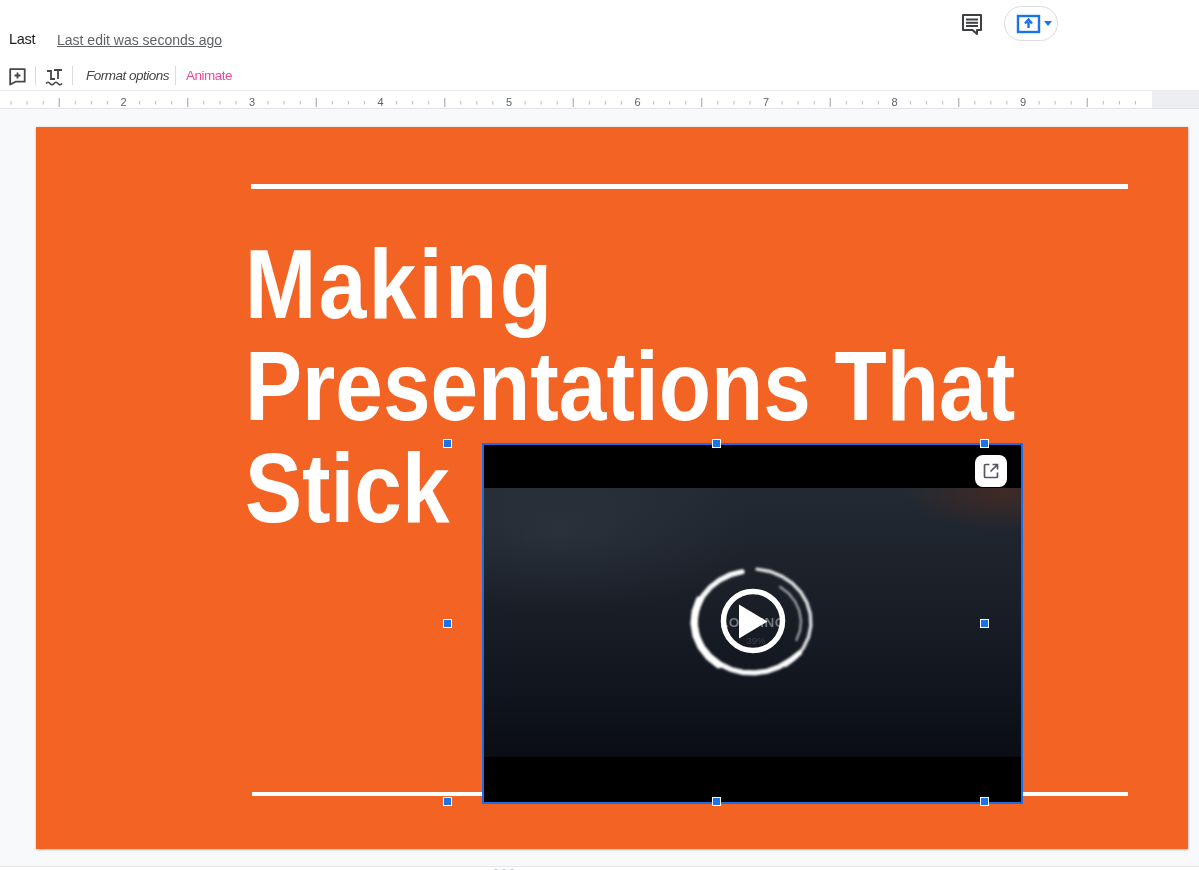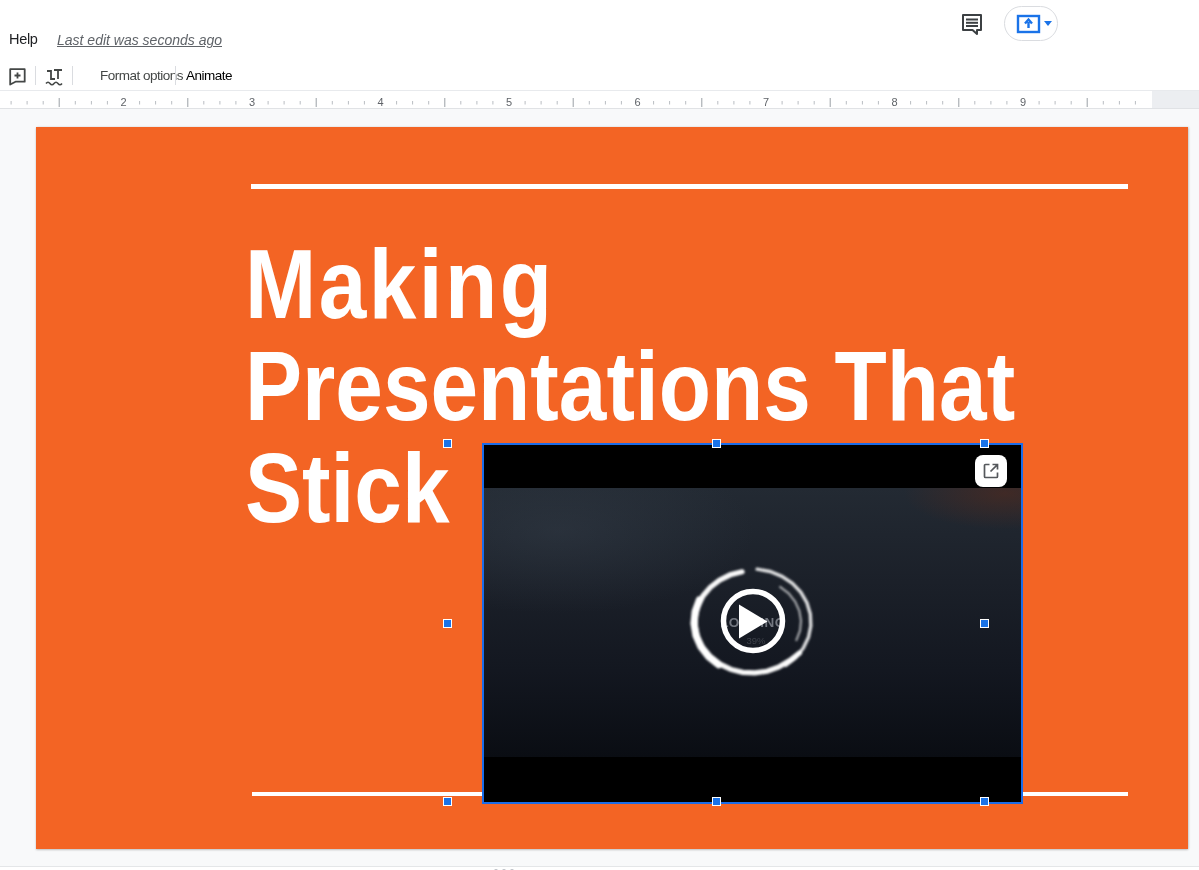--- a/index.html
+++ b/index.html
@@ -3,31 +3,31 @@
 <meta charset="utf-8">
 <style>
 * { margin:0; padding:0; box-sizing:border-box; }
 html,body { width:1199px; height:870px; overflow:hidden; background:#fff;
   font-family:"Liberation Sans", sans-serif; }
 .abs { position:absolute; }
 #page { position:relative; width:1199px; height:870px; }
 
 
 #help { left:9px; top:31px; font-size:14.5px; letter-spacing:-0.3px; color:#202124; }
-#lastedit { left:57px; top:32px; font-size:14px; color:#5f6368; text-decoration:underline;font-style:italic; }
+#lastedit { left:57px; top:32px; font-size:14px; color:#5f6368; text-decoration:underline; }
 #cmticon { left:961px; top:13px; }
 #pill { left:1004px; top:6px; width:54px; height:35px; border:1px solid #dadce0; border-radius:18px; background:#fff; }
 #presentbtn { left:1071px; top:6px; width:126px; height:36px; border:1px solid #dadce0; border-radius:4px; background:#fff; }
 #presentbtn .divider { position:absolute; left:103px; top:0; width:1px; height:34px; background:#dadce0; }
 #presenttxt { position:absolute; left:41px; top:10px; font-size:14.5px; font-weight:500; color:#202124; }
 
 
 .sep { position:absolute; top:66px; width:1px; height:19px; background:#dadce0; }
-#fmtopts { left:100px; top:68px; font-size:13.5px; letter-spacing:-0.5px; font-weight:500; color:#444746; }
-#animate { left:186px; top:68px; font-size:13.5px; letter-spacing:-0.5px; font-weight:500; color:#000000; }
+#fmtopts { left:86px; top:68px; font-size:13.5px; letter-spacing:-0.5px; font-weight:500; color:#444746;font-style:italic; }
+#animate { left:186px; top:68px; font-size:13.5px; letter-spacing:-0.5px; font-weight:500; color:#ec4899; }
 
 
 #ruler { left:0; top:90px; width:1199px; height:19px; background:#eceef1; border-top:1px solid #e8eaed; border-bottom:1px solid #e0e2e5; }
 #rulerwhite { position:absolute; left:0; top:0; width:1152px; height:17px; background:#fff; }
 
 
 #canvas { left:0; top:109px; width:1199px; height:761px; background:#f8f9fa; }
 #slide { position:absolute; left:0; top:18px; width:1152px; height:722px; background:#f36424; box-shadow:0 1px 2px rgba(0,0,0,0.2), 1px 0 2px rgba(0,0,0,0.12);margin-left:36px; }
 #topline { position:absolute; left:215px; top:56.5px; width:877px; height:5px; background:#fff; }
 #botline { position:absolute; left:216px; top:665px; width:876px; height:3.5px; background:#fff; }
@@ -45,21 +45,21 @@
 .hdl { position:absolute; width:9px; height:9px; background:#1a73e8; border:1.5px solid #fff; }
 #popout { position:absolute; left:491px; top:10.5px; width:32px; height:32px; background:#fff; border-radius:8px; }
 
 
 #notesbar { left:0; top:866px; width:1199px; height:4px; background:#fff; border-top:1px solid #e4e6e8; }
 </style>
 </head>
 <body>
 <div id="page">
 
-  <div class="abs" id="help">Help</div>
+  <div class="abs" id="help">Last</div>
   <div class="abs" id="lastedit">Last edit was seconds ago</div>
   <div class="abs" id="cmticon">
     <svg width="22" height="24" viewBox="0 0 22 24">
       <path d="M2 2 h18 v15 h-4 v4 l-4.5-4 H2 Z" fill="none" stroke="#3c4043" stroke-width="2" stroke-linejoin="round"></path>
       <line x1="5" y1="6.5" x2="17" y2="6.5" stroke="#3c4043" stroke-width="2"></line>
       <line x1="5" y1="9.8" x2="17" y2="9.8" stroke="#3c4043" stroke-width="2"></line>
       <line x1="5" y1="13" x2="17" y2="13" stroke="#3c4043" stroke-width="2"></line>
     </svg>
   </div>
   <div class="abs" id="pill">

